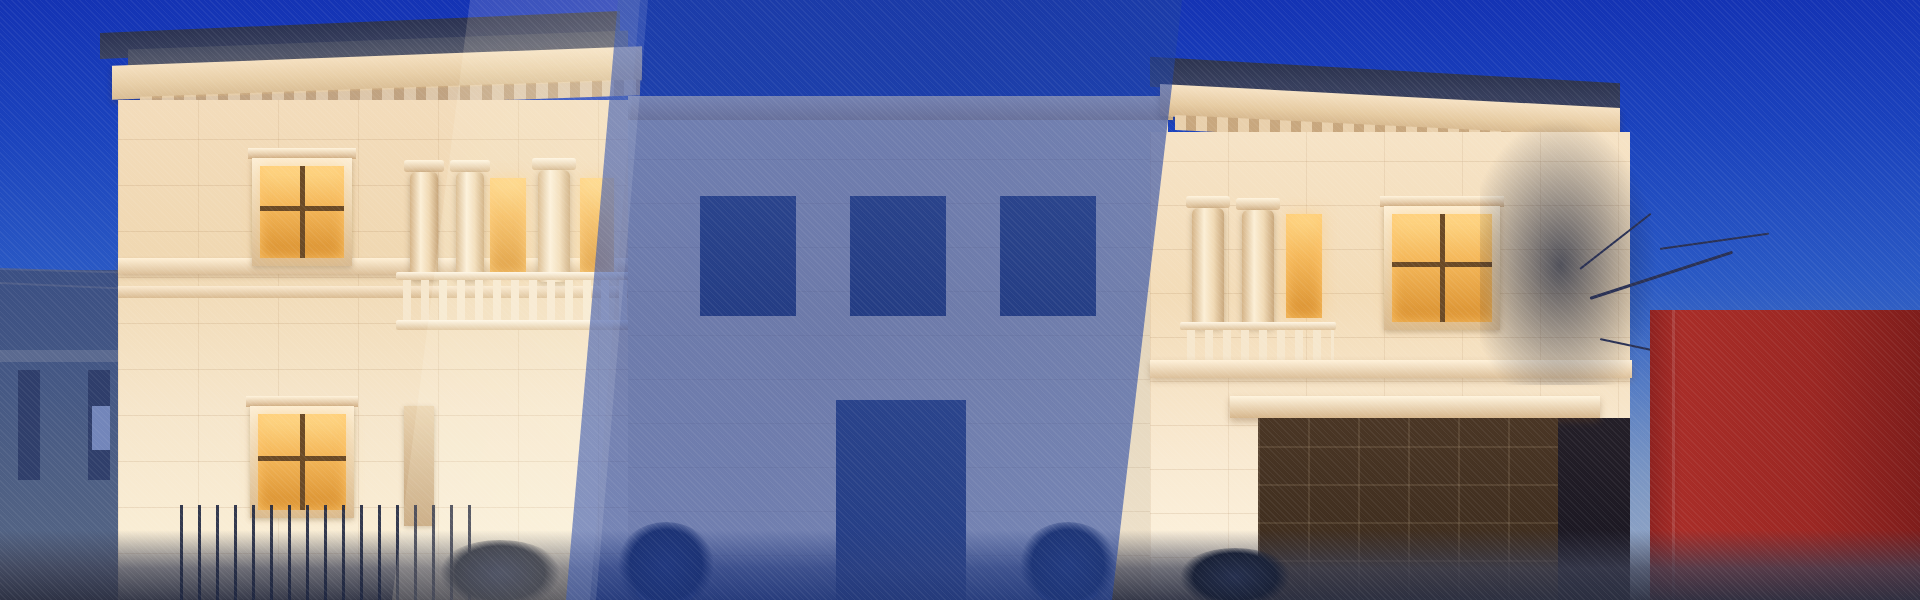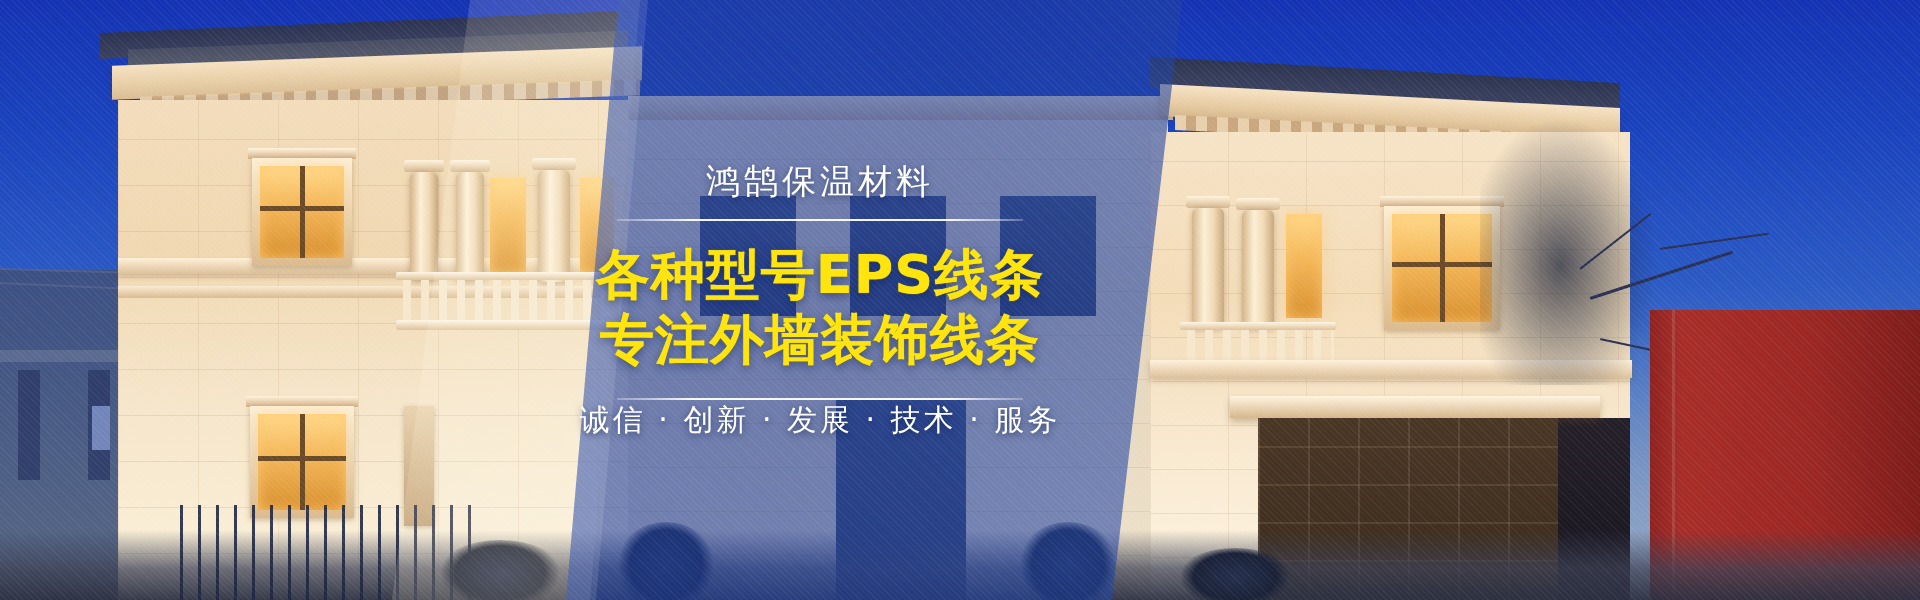--- a/index.html
+++ b/index.html
@@ -399,22 +399,14 @@
   <div class="planter" style="left:1038px;width:60px;height:46px;"></div>
   <div class="shrub" style="left:1020px;width:96px;height:78px;"></div>
   <div class="shrub" style="left:440px;width:120px;height:60px;"></div>
   <div class="shrub" style="left:1180px;width:110px;height:52px;"></div>
 
   <div class="lightbeam"></div>
   <div class="panel"></div>
   <div class="panel-edge-l"></div>
   <div class="halftone"></div>
 
-  <div class="content">
-    <div class="brand">鸿鹄保温材料</div>
-    <div class="rule top"></div>
-    <div class="headline">各种型号EPS线条</div>
-    <div class="headline">专注外墙装饰线条</div>
-    <div class="rule bottom"></div>
-    <div class="tagline">诚信 · 创新 · 发展 · 技术 · 服务</div>
-  </div>
 
 </div>
 
 </body></html>

